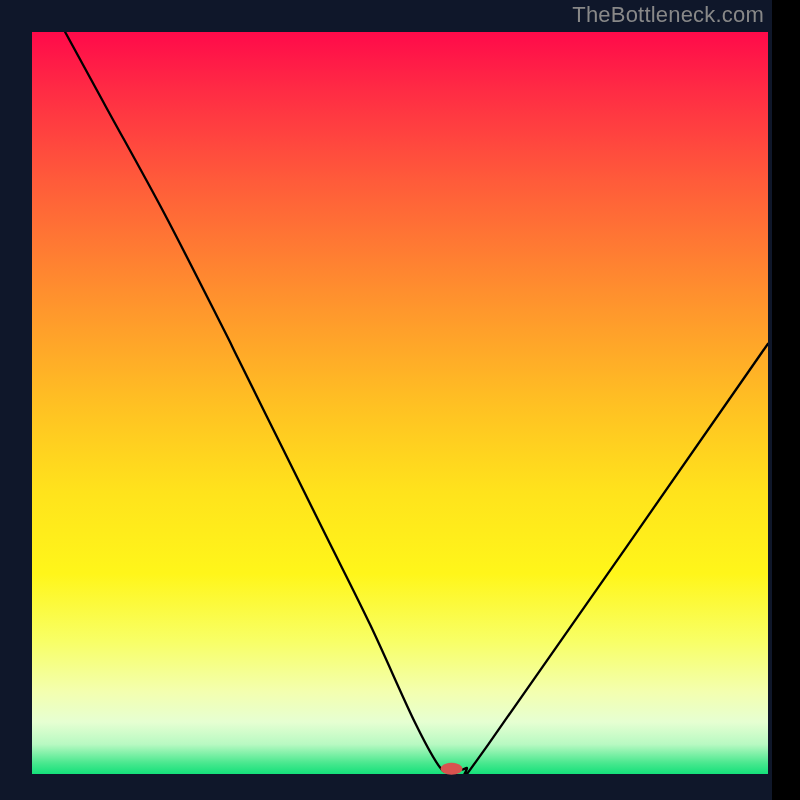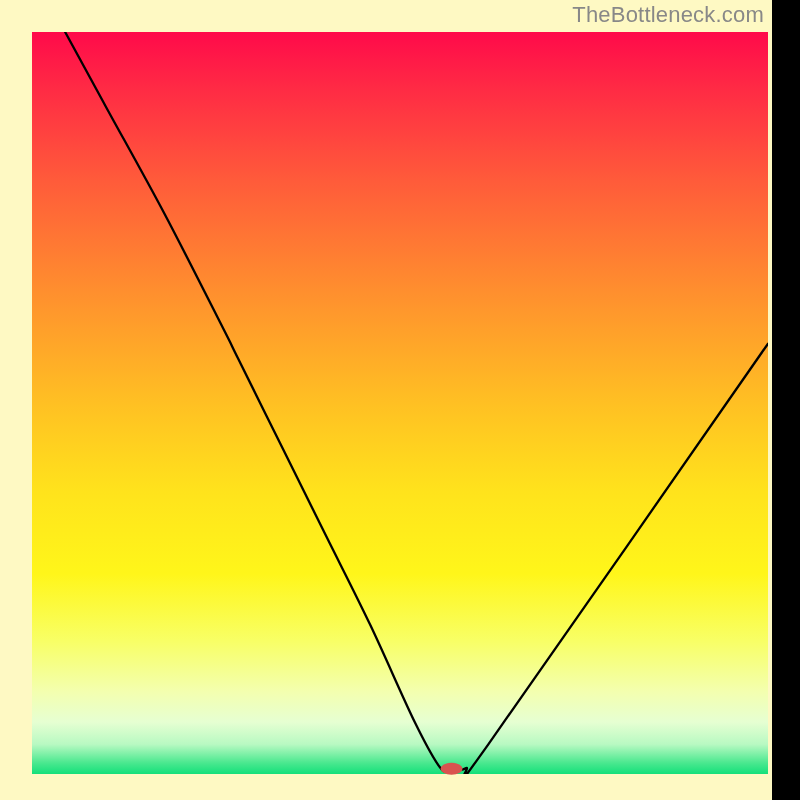--- a/index.html
+++ b/index.html
@@ -8,21 +8,21 @@
     width: 800px;
     height: 800px;
     background: #000;
     overflow: hidden;
     font-family: Arial, Helvetica, sans-serif;
   }
   .wrap {
     position: relative;
     width: 772px;
     height: 800px;
-    background: #fef9c3;
+    background: #0f172a;
   }
   .watermark {
     position: absolute;
     top: 2px;
     right: 8px;
     color: #888;
     font-size: 22px;
     font-weight: 500;
     z-index: 5;
     letter-spacing: 0.2px;

